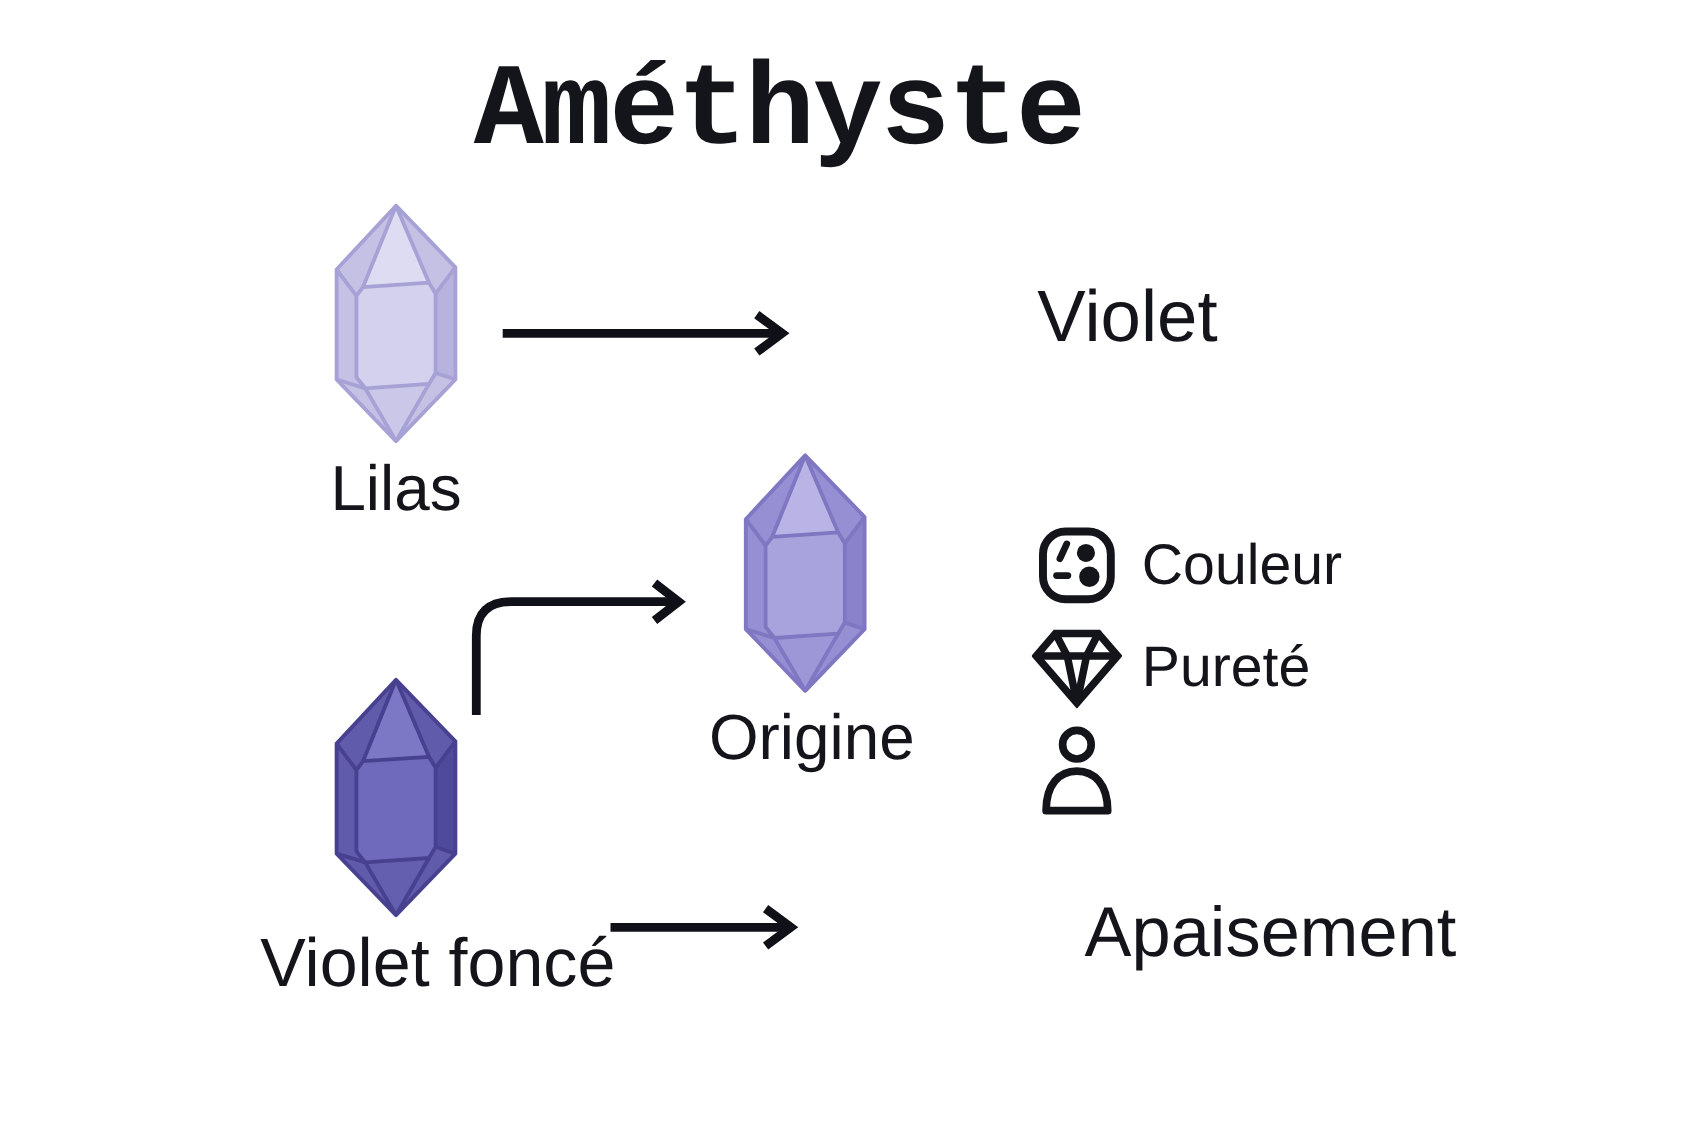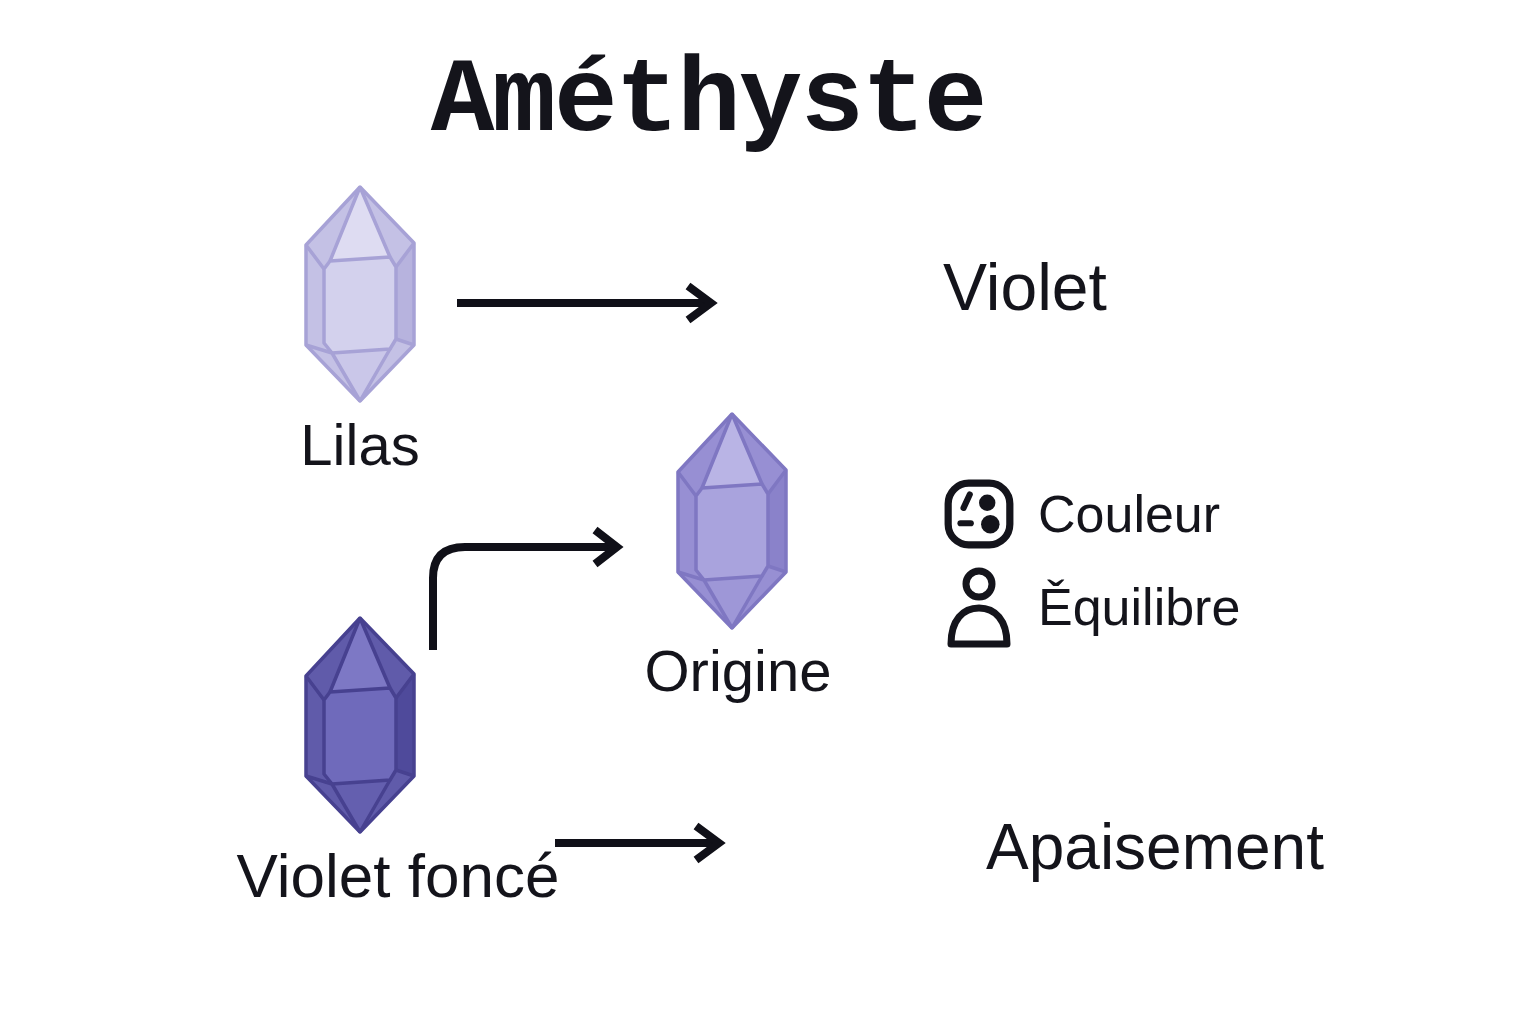--- a/index.html
+++ b/index.html
@@ -130,28 +130,39 @@
         </g>
         <g fill="none" stroke-width="6" stroke-linecap="round" stroke="#14141b">
           <path d="M21 30 L27 17"></path>
           <path d="M18 45 H28"></path>
         </g>
       </svg>
     </div>
     <div class="feature-label">Couleur</div>
   </div>
 
+  <div class="feature-row">
+    <div class="feature-icon-box">
+      <svg width="82" height="74" viewBox="0 0 84 76">
+        <g fill="none" stroke-width="7" stroke-linejoin="miter" stroke="#14141b">
+          <polygon points="22,6 62,6 80,27 42,71 4,27"></polygon>
+          <path d="M4 27 H80"></path>
+          <path d="M22 6 L33 27 L42 71 L51 27 L62 6"></path>
+        </g>
+      </svg>
+    </div>
+    <div class="feature-label">Pureté</div>
+  </div>
 
   <div class="feature-row">
     <div class="feature-icon-box">
       <svg width="70" height="84" viewBox="0 0 68 84">
         <g fill="none" stroke-width="7" stroke-linejoin="round" stroke="#14141b">
           <circle cx="34" cy="19" r="13"></circle>
           <path d="M6 79 C6 55 18 43 34 43 C50 43 62 55 62 79 Z"></path>
         </g>
       </svg>
     </div>
-    <div class="feature-label">Ěquilibre</div>
   </div>
 
 </div>
 
 <div class="abs soothing">Apaisement</div>
 
 </body></html>

